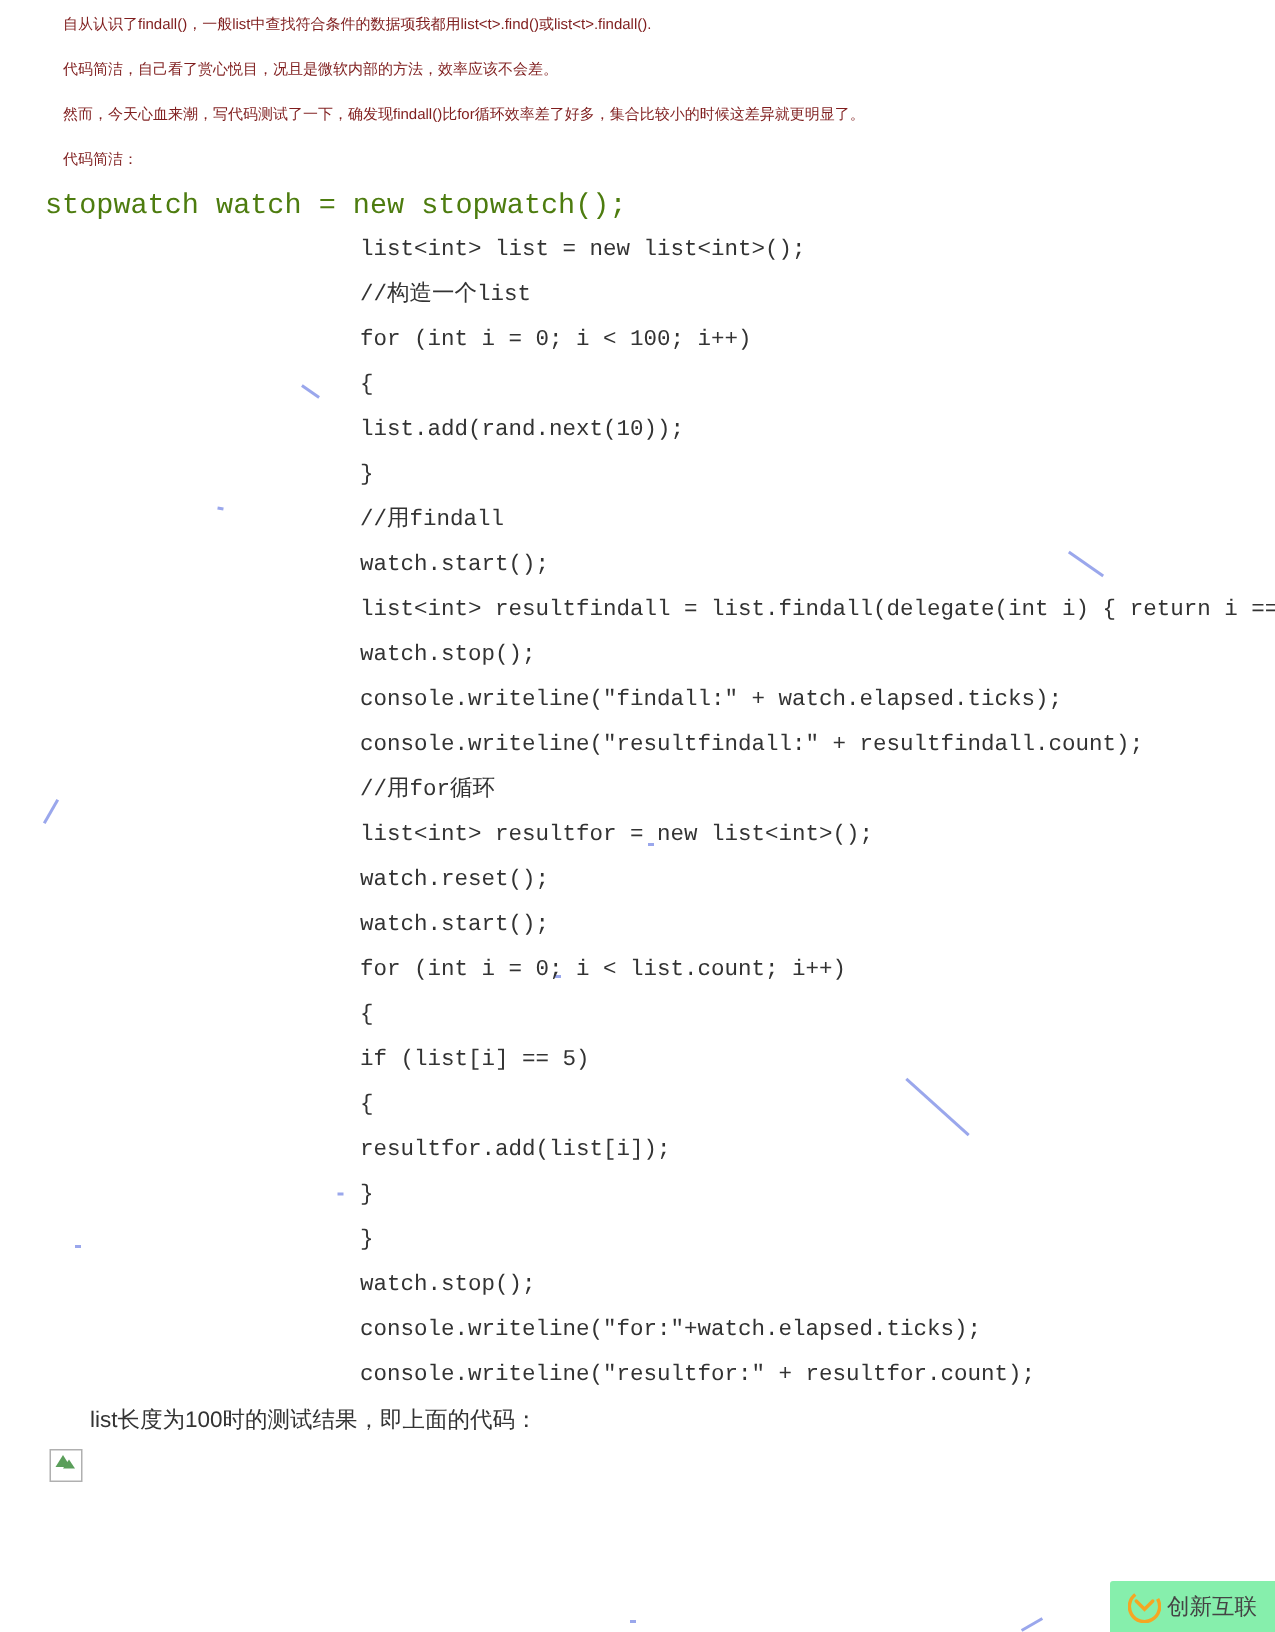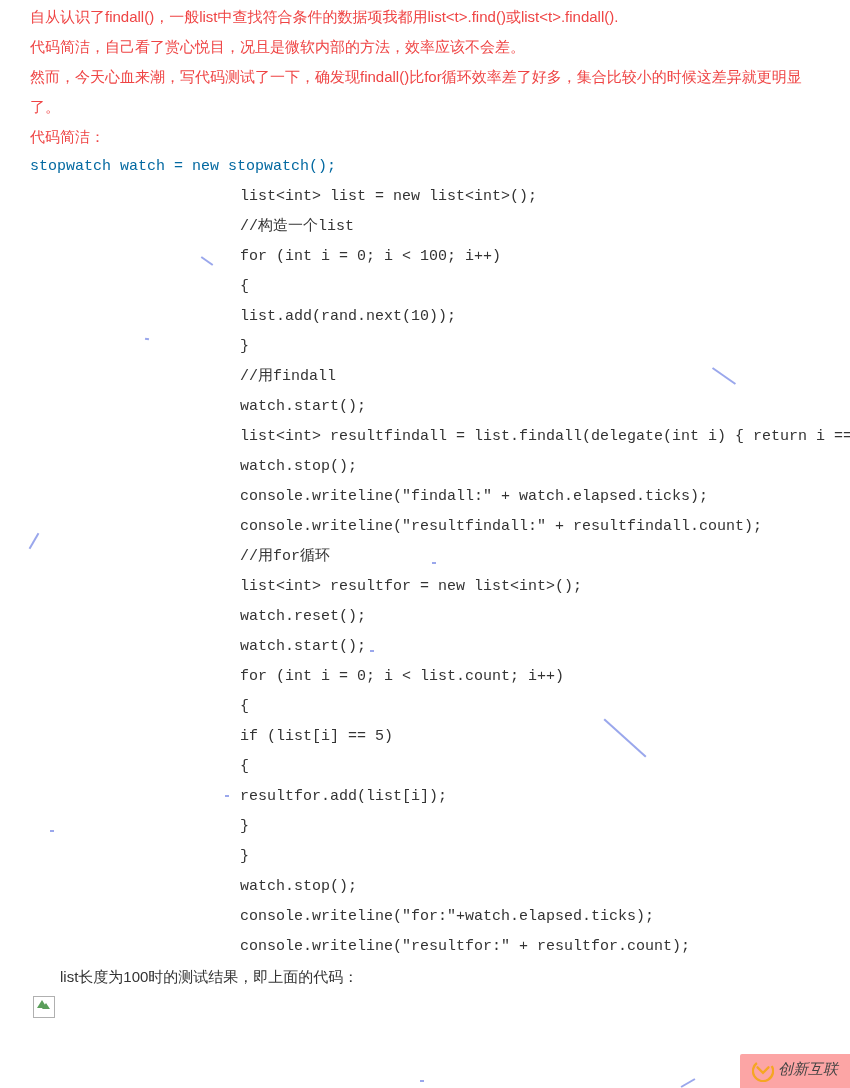--- a/index.html
+++ b/index.html
@@ -10,29 +10,30 @@
     body {
       font-family: "Microsoft YaHei", Arial, sans-serif;
       background: #ffffff;
       width: 850px;
       overflow: hidden;
     }
     .content {
       padding: 2px 30px 0 30px;
     }
     .para {
-      font-size: 15px;
+      font-size: 10px;
       line-height: 30px;
-      color: #ef4444;
+      color: #7f1d1d;
+      margin-left: 12px;
     }
     .code-start {
       font-family: "Courier New", Courier, monospace;
-      font-size: 15px;
+      font-size: 19px;
       line-height: 30px;
-      color: #0369a1;
+      color: #4d7c0f;
       white-space: nowrap;
     }
     .code-indent {
       font-family: "Courier New", Courier, monospace;
       font-size: 15px;
       line-height: 30px;
       color: #333333;
       padding-left: 210px;
       white-space: nowrap;
     }
@@ -78,26 +79,26 @@
     .conclusion {
       font-size: 15px;
       line-height: 30px;
       color: #333333;
       margin-top: 2px;
     }
     .brand-badge {
       position: fixed;
       right: 0;
       bottom: 0;
-      background: #fca5a5;
+      background: #86efac;
       padding: 6px 12px;
       display: flex;
+      align-items: center;
       gap: 4px;
       border-top-left-radius: 2px;
-      font-style: italic;
     }
     .brand-icon {
       width: 22px;
       height: 22px;
     }
     .brand-text {
       font-size: 15px;
       color: #444444;
       font-weight: 500;
     }

